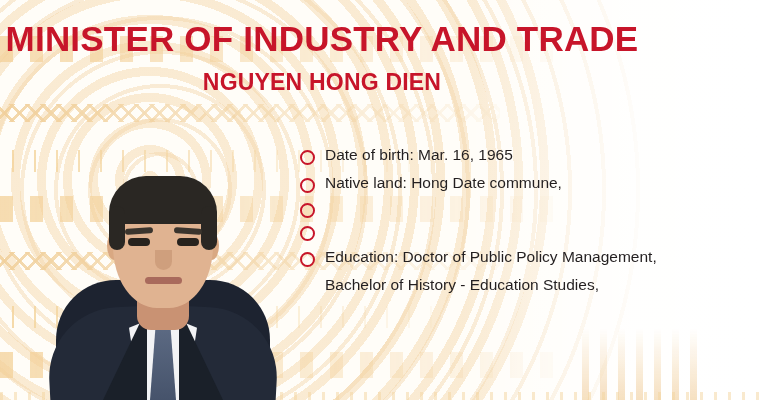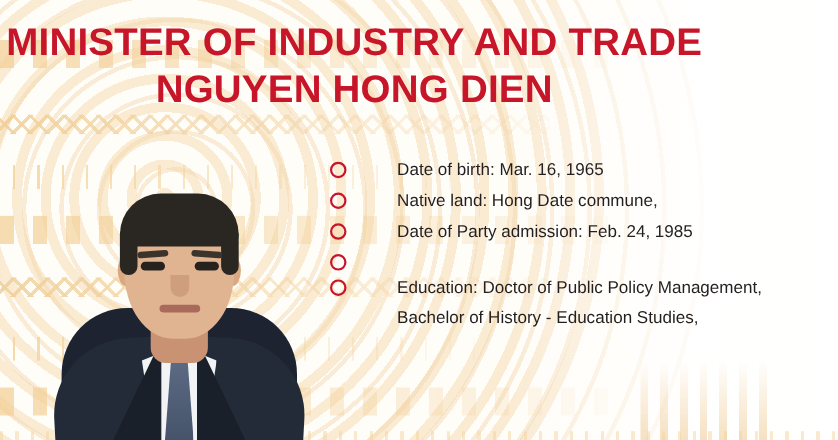--- a/index.html
+++ b/index.html
@@ -137,21 +137,21 @@
   }
   .title-line1 {
     font-size: 35px;
     line-height: 42px;
     font-weight: bold;
     color: #c7152a;
     letter-spacing: 0.2px;
     white-space: nowrap;
   }
   .title-line2 {
-    font-size: 35px;
+    font-size: 23px;
     line-height: 44px;
     font-weight: bold;
     color: #c7152a;
     letter-spacing: 0.2px;
     white-space: nowrap;
   }
 
   
   .portrait {
     position: absolute;
@@ -324,23 +324,22 @@
   
   .facts {
     position: absolute;
     left: 300px;
     top: 142px;
     width: 450px;
     z-index: 6;
   }
   .fact-row {
     display: flex;
-    align-items: flex-start;
+    align-items: center;
     margin-bottom: 3px;
-    gap: 36px;
   }
   .bullet {
     flex: 0 0 auto;
     width: 15px;
     height: 15px;
     border: 2.4px solid #c7152a;
     border-radius: 50%;
     margin-top: 5px;
     margin-right: 10px;
     box-sizing: border-box;
@@ -410,21 +409,20 @@
     <div class="fact-row">
       <span class="bullet"></span>
       <span class="fact-text">Date of birth: Mar. 16, 1965</span>
     </div>
     <div class="fact-row">
       <span class="bullet"></span>
       <span class="fact-text">Native land: Hong Date commune,</span>
     </div>
     <div class="fact-row">
       <span class="bullet"></span>
-      <span class="fact-text">Date of Party admission: Feb. 24, 1985</span>
     </div>
     <div class="fact-row">
       <span class="bullet"></span>
     </div>
     <div class="fact-row">
       <span class="bullet"></span>
       <span class="fact-text">Education: Doctor of Public Policy Management,</span>
     </div>
     <div class="fact-row">
       <span class="bullet-spacer"></span>

